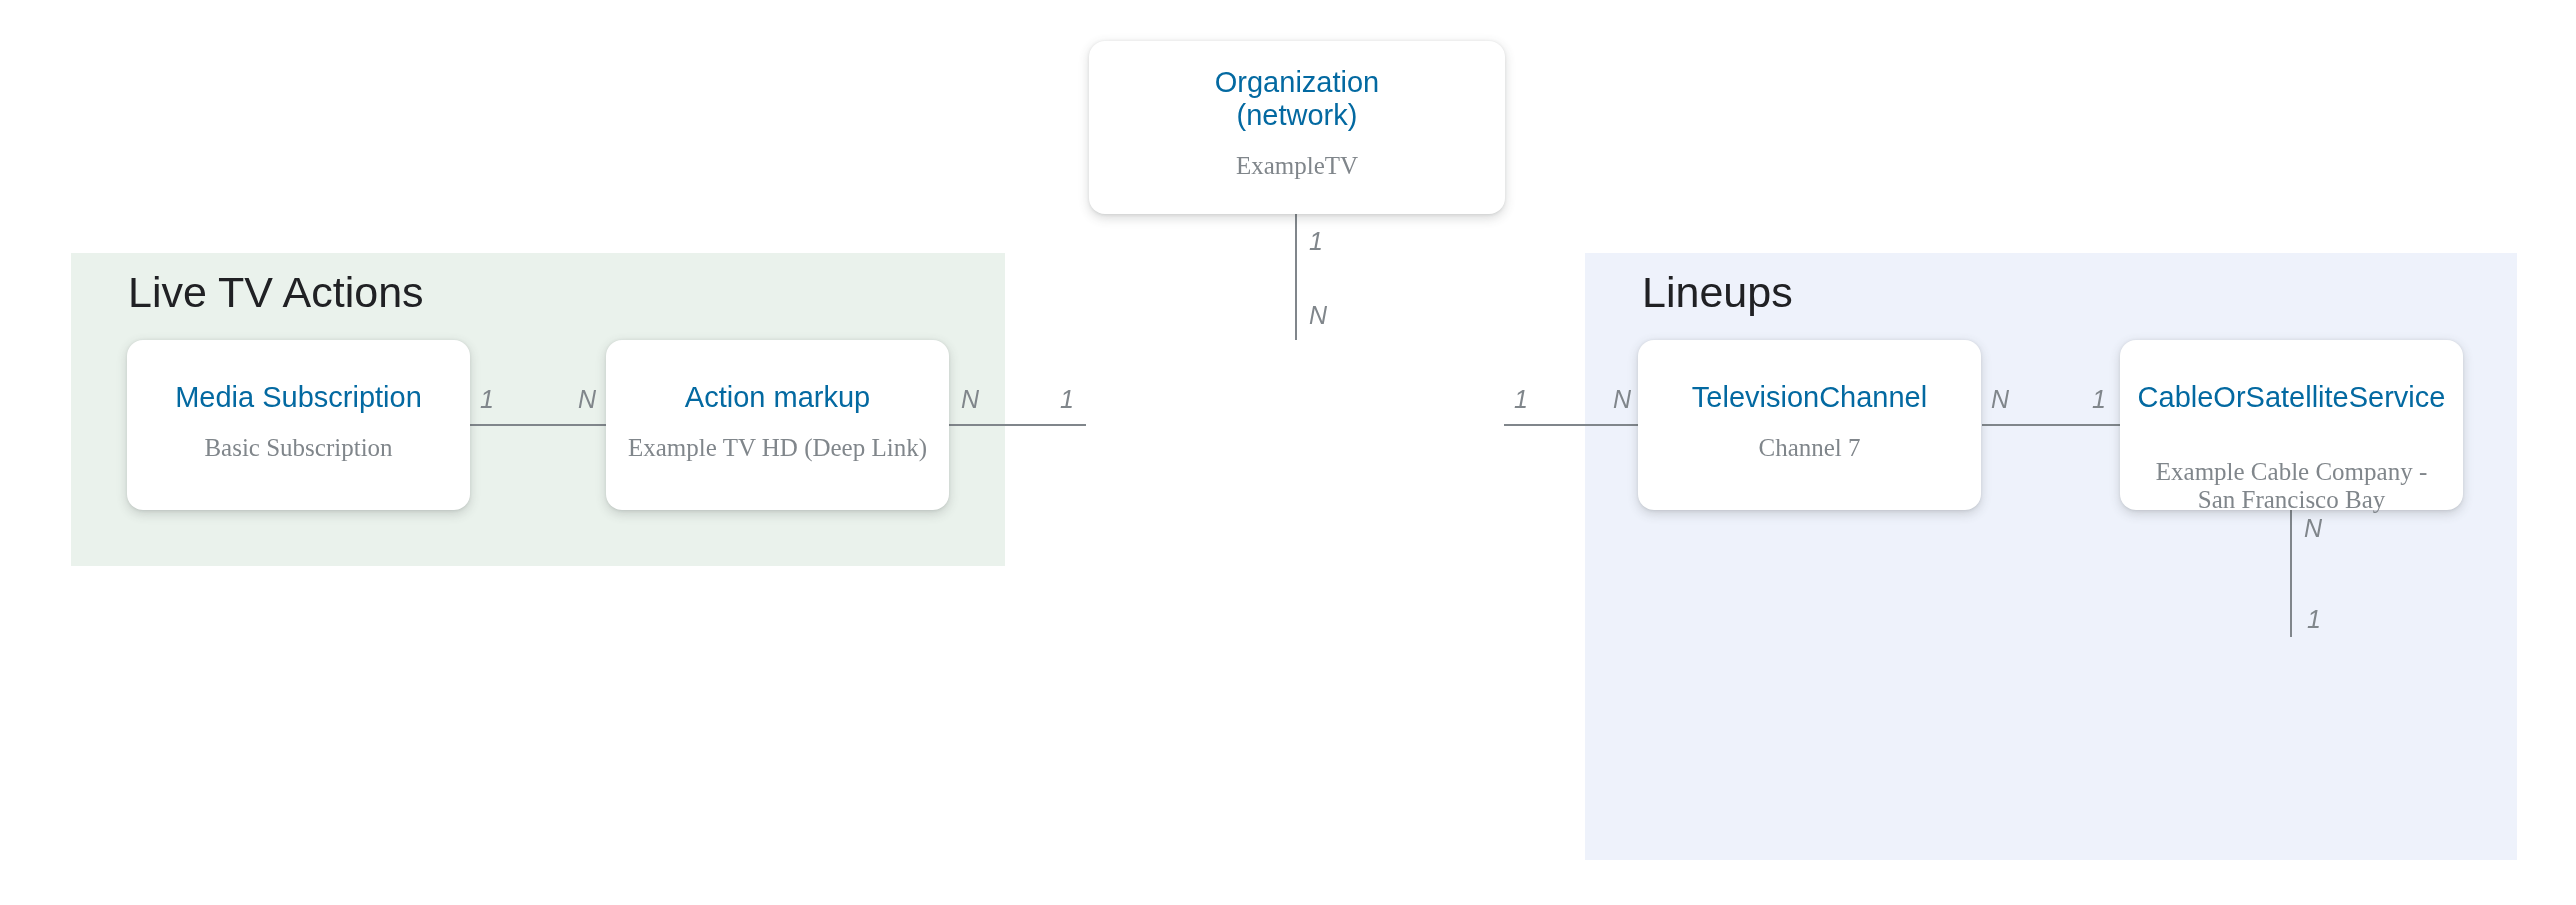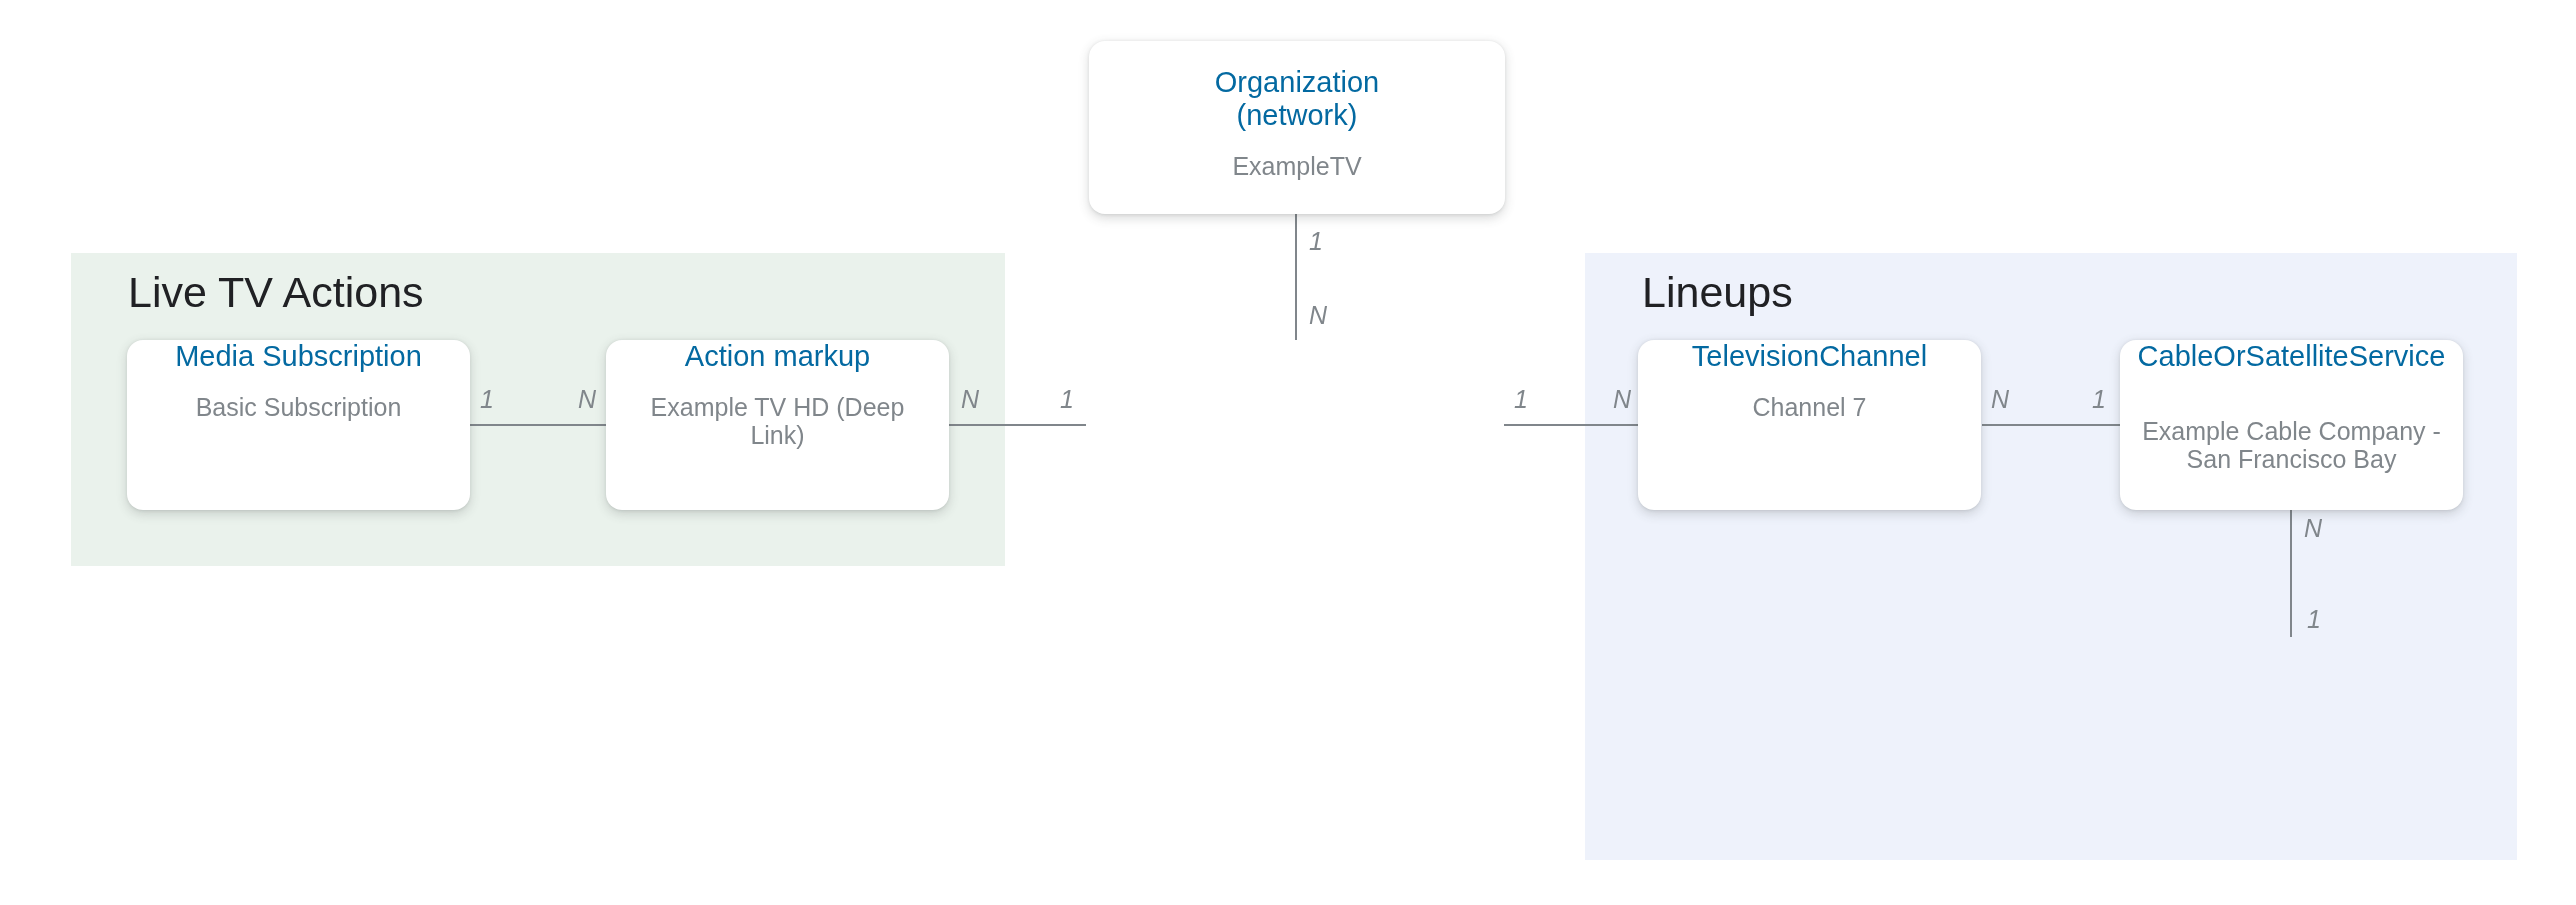--- a/index.html
+++ b/index.html
@@ -29,39 +29,41 @@
   }
   .card {
     position: absolute;
     background: #ffffff;
     border-radius: 16px;
     box-shadow: 0 3.5px 10.6px rgba(60, 64, 67, 0.20), 0 0.9px 2.7px rgba(60, 64, 67, 0.10);
     box-sizing: border-box;
     display: flex;
     flex-direction: column;
     align-items: center;
+    padding-top: 41px;
     text-align: center;
   }
   .card.pad-sm { padding-top: 25px; }
   .card-title {
     font-size: 29px;
     line-height: 33px;
     color: #0369a1;
     white-space: nowrap;
   }
   .card.wrap-title .card-title {
     white-space: normal;
     max-width: 230px;
   }
   .card-subtitle {
     margin-top: 20.3px;
     font-size: 25px;
     line-height: 28px;
     color: #80868b;
     max-width: 303px;
+    font-family: Liberation Serif, serif;
   }
   .line-h {
     position: absolute;
     height: 1.8px;
     background: #80868b;
   }
   .line-v {
     position: absolute;
     width: 1.8px;
     background: #80868b;

